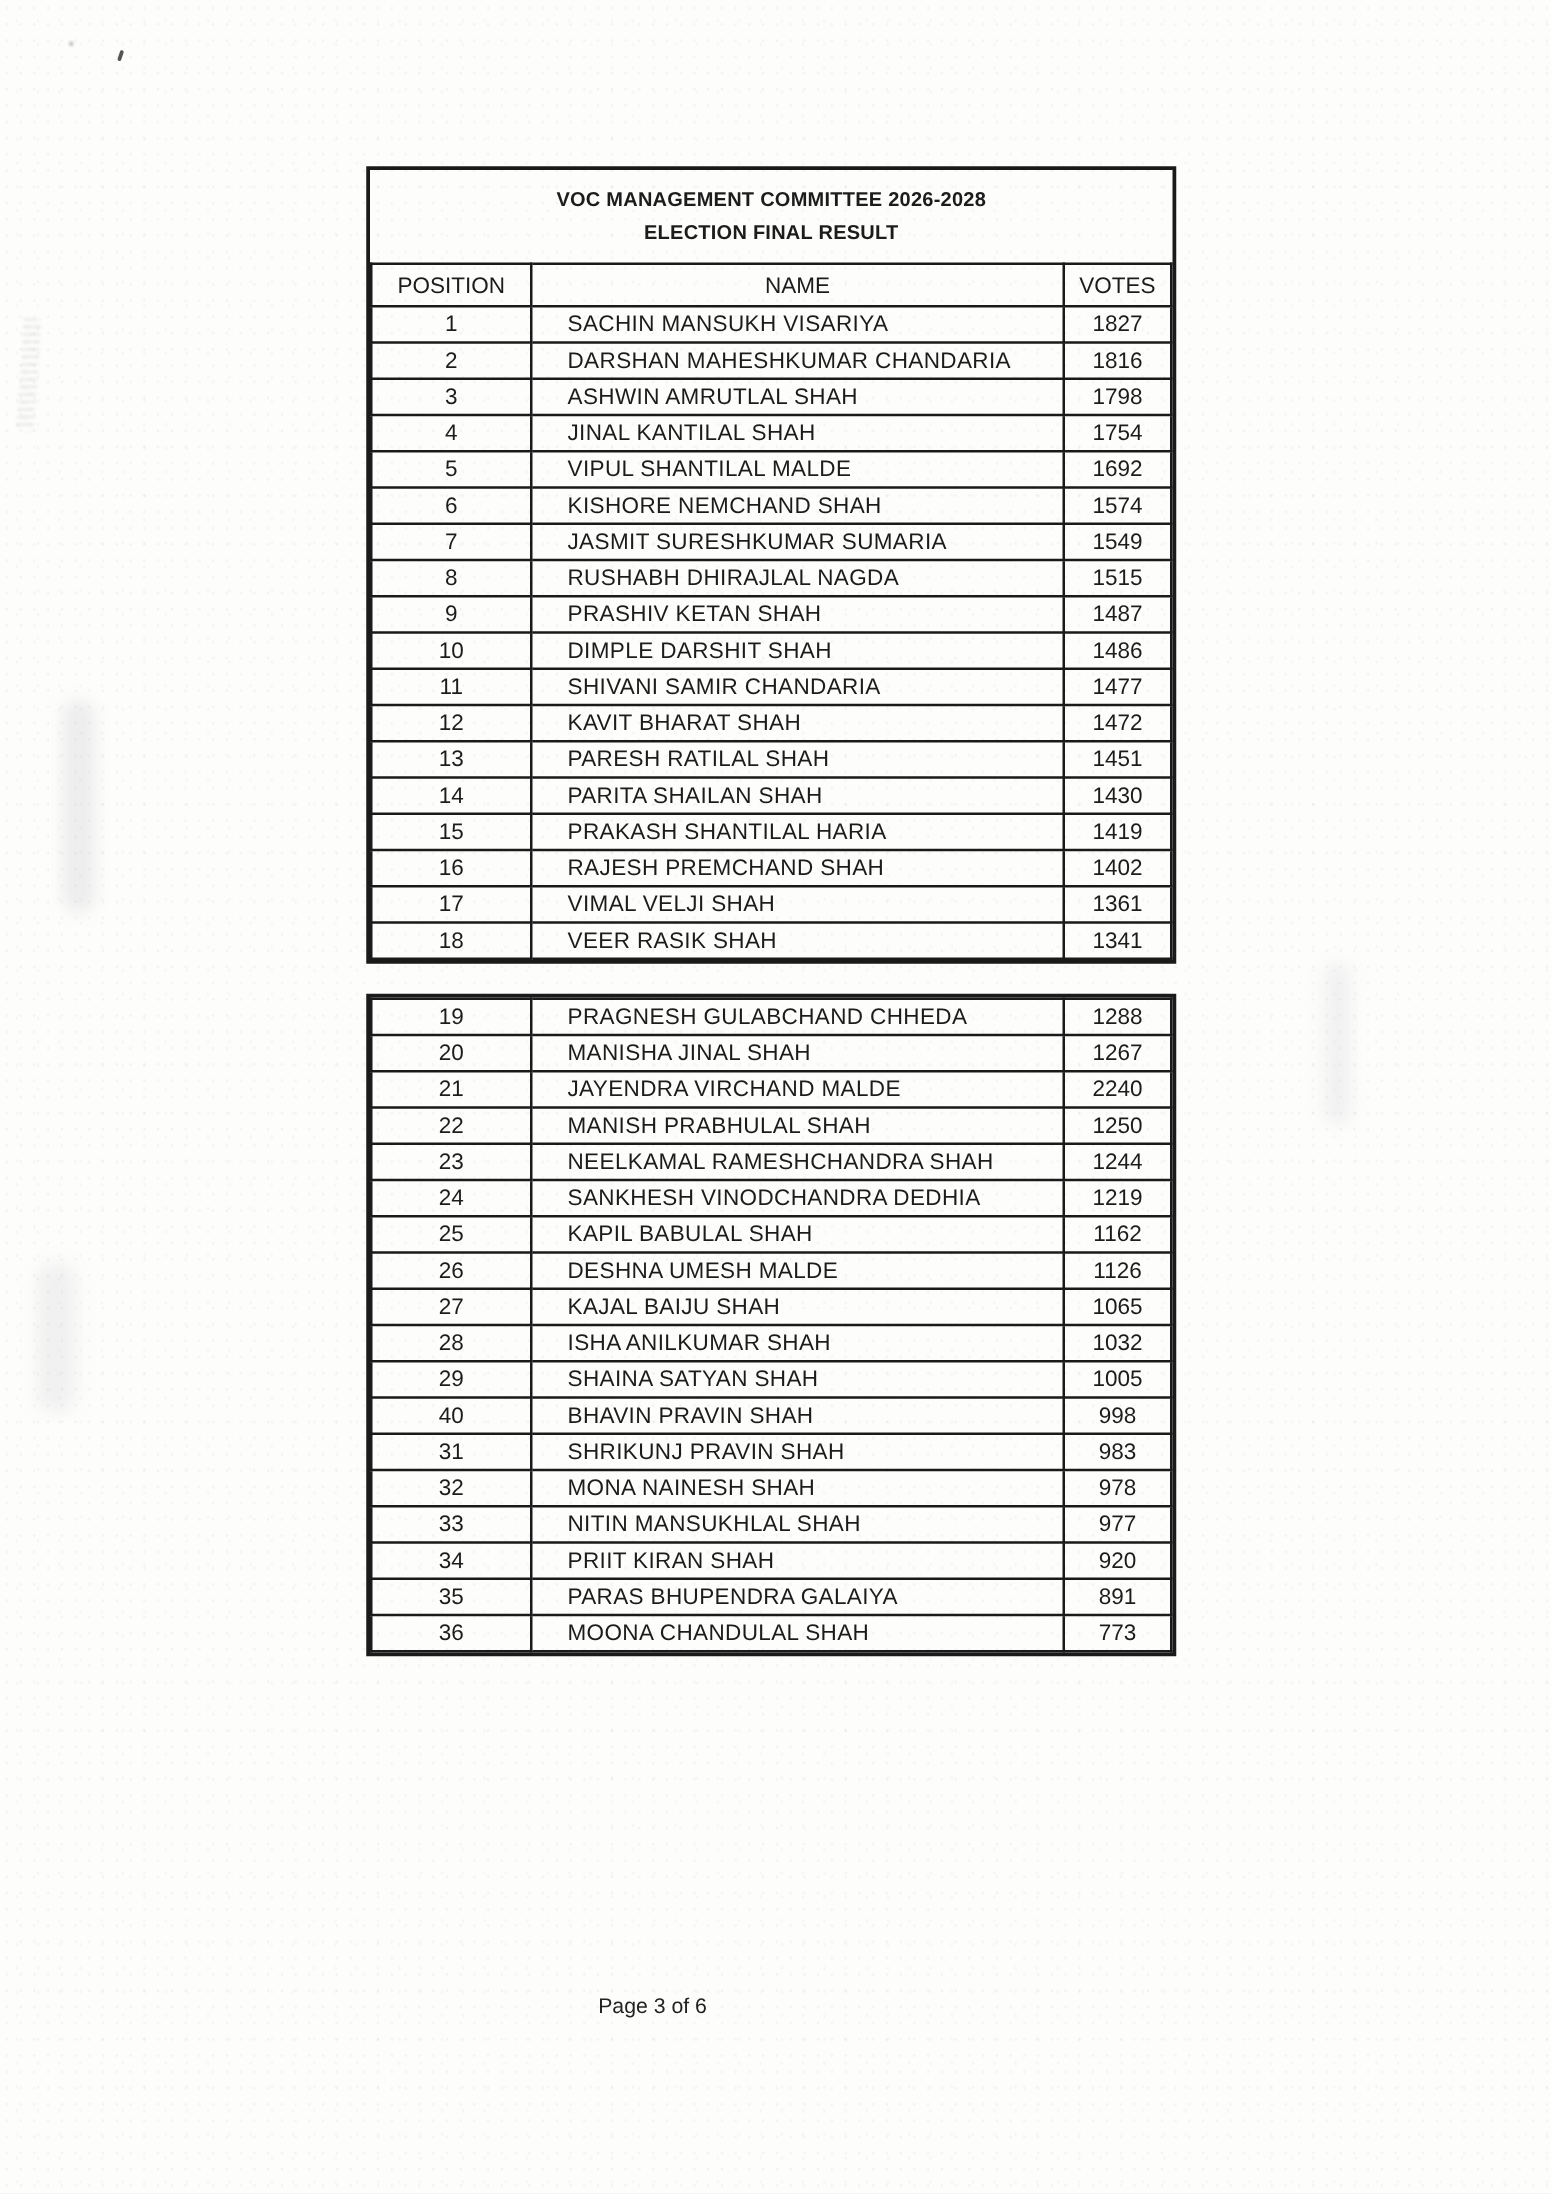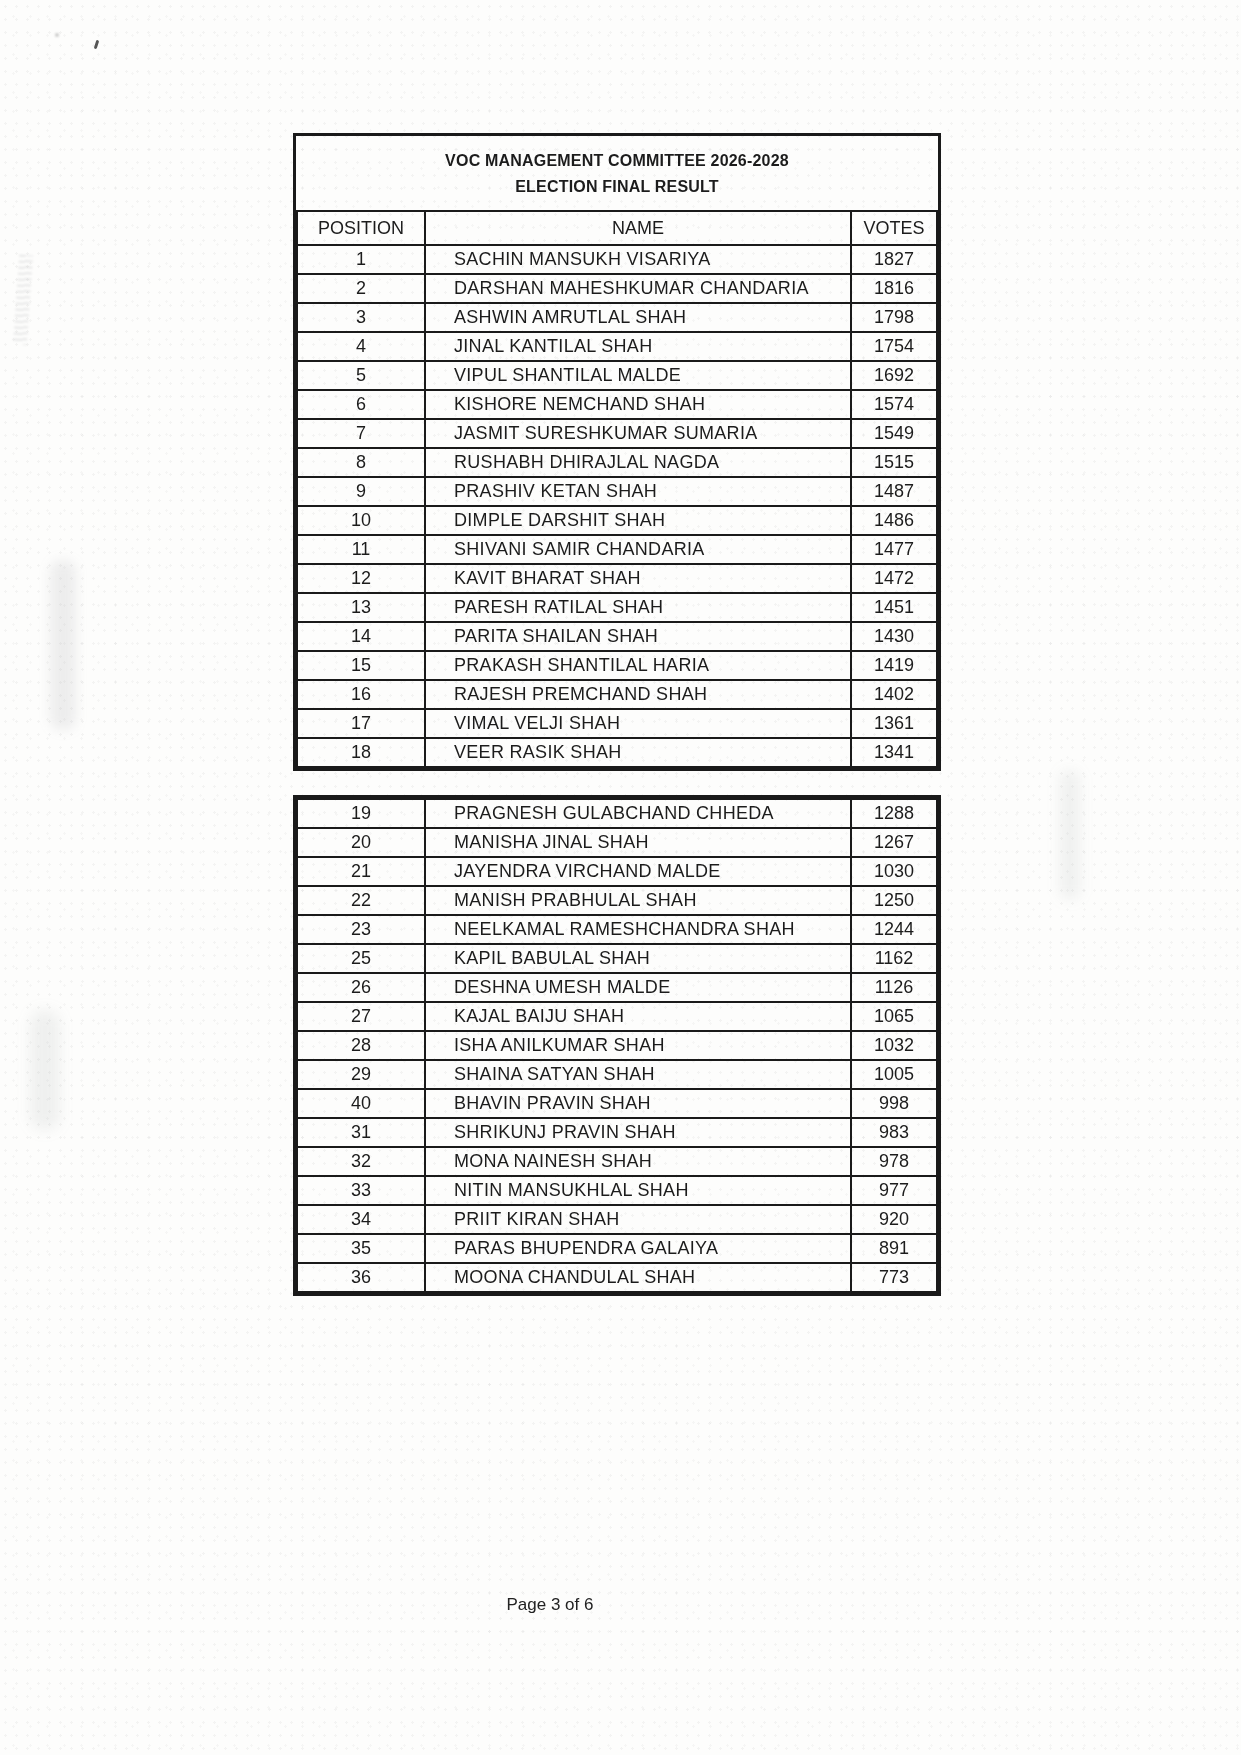--- a/index.html
+++ b/index.html
@@ -56,21 +56,21 @@
   col.c-pos { width: 128px; }
   col.c-votes { width: 86px; }
   td.pos, td.votes { text-align: center; }
   td.name { text-align: left; padding-left: 28px; letter-spacing: 0.3px; }
   .table2-wrap {
     margin-top: 24px;
     border: 3px solid #1a1a1a;
   }
   .footer {
     position: absolute;
-    left: 460px;
+    left: 432px;
     top: 1595px;
     width: 180px;
     text-align: center;
     font-size: 17px;
     color: #222;
   }
   
   .artifact { position: absolute; pointer-events: none; }
   .a1 {
     left: 95px; top: 40px; width: 3px; height: 9px;
@@ -260,35 +260,40 @@
 
             <tr>
               <td class="pos">20</td>
               <td class="name">MANISHA JINAL SHAH</td>
               <td class="votes">1267</td>
             </tr>
 
             <tr>
               <td class="pos">21</td>
               <td class="name">JAYENDRA VIRCHAND MALDE</td>
-              <td class="votes">1030</td>
+              <td class="votes">2240</td>
             </tr>
 
             <tr>
               <td class="pos">22</td>
               <td class="name">MANISH PRABHULAL SHAH</td>
               <td class="votes">1250</td>
             </tr>
 
             <tr>
               <td class="pos">23</td>
               <td class="name">NEELKAMAL RAMESHCHANDRA SHAH</td>
               <td class="votes">1244</td>
             </tr>
 
+            <tr>
+              <td class="pos">24</td>
+              <td class="name">SANKHESH VINODCHANDRA DEDHIA</td>
+              <td class="votes">1219</td>
+            </tr>
 
             <tr>
               <td class="pos">25</td>
               <td class="name">KAPIL BABULAL SHAH</td>
               <td class="votes">1162</td>
             </tr>
 
             <tr>
               <td class="pos">26</td>
               <td class="name">DESHNA UMESH MALDE</td>

